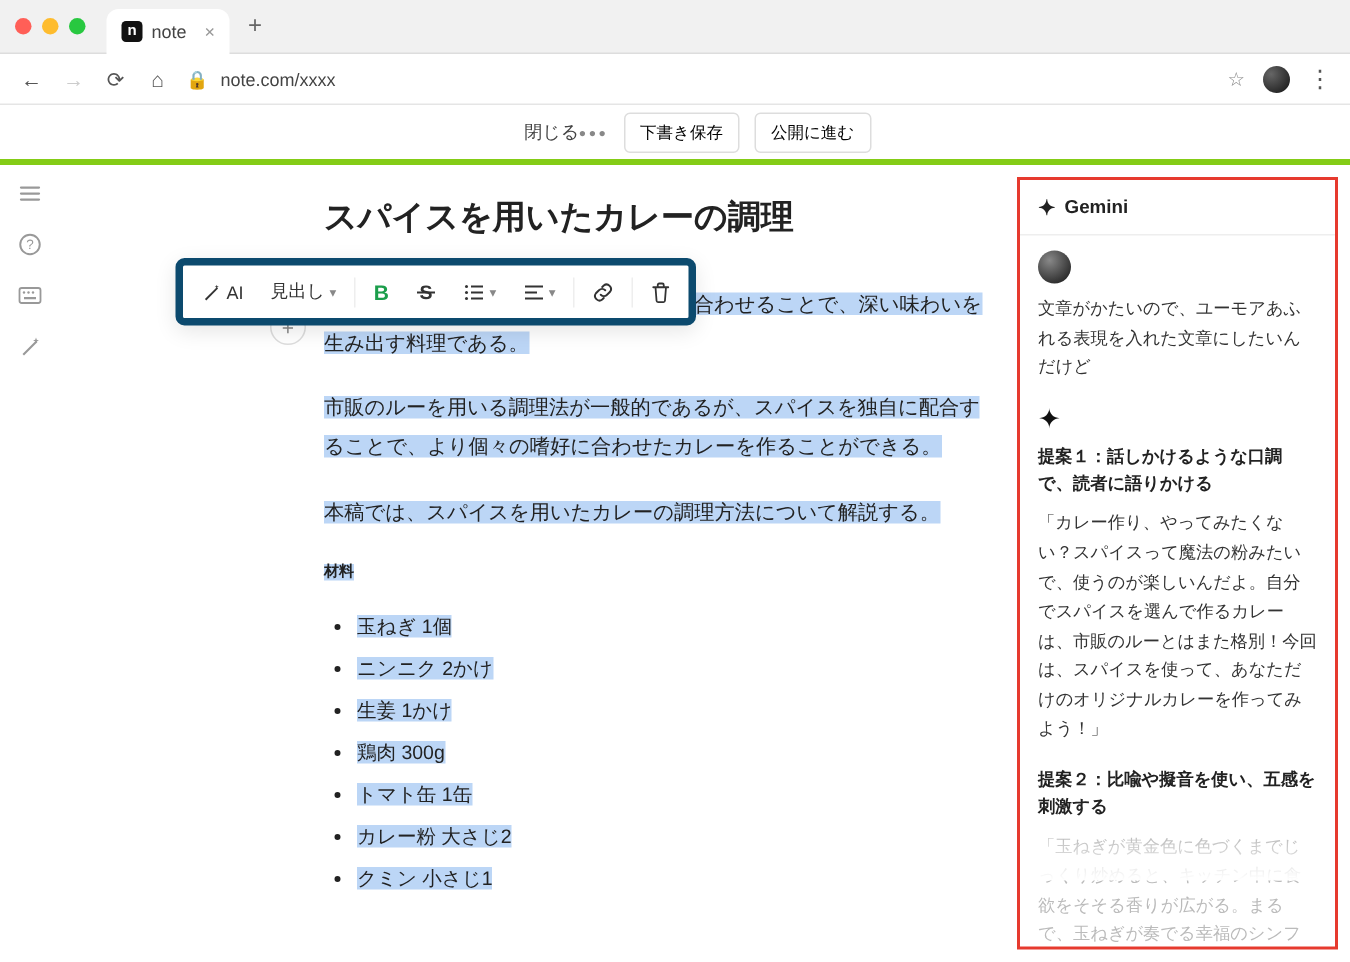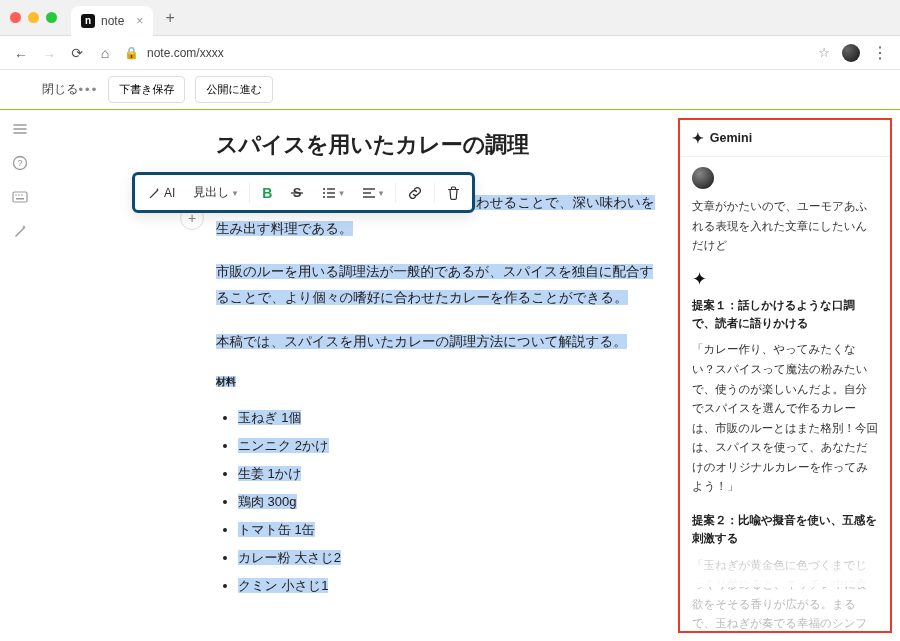--- a/index.html
+++ b/index.html
@@ -17,37 +17,37 @@
 .browser-bar { height: 34px; display: flex; align-items: center; padding: 0 12px; gap: 10px; border-bottom: 1px solid #e5e5e5; }
 .nav-icon { color: #555; width: 18px; text-align: center; font-size: 14px; }
 .urlbox { flex: 1; display: flex; align-items: center; gap: 8px; font-size: 12px; color: #444; }
 .lock { color: #666; }
 .urlbox-right { display: flex; align-items: center; gap: 12px; }
 .star { color: #888; }
 .avatar { width: 18px; height: 18px; border-radius: 50%; background: radial-gradient(circle at 30% 30%, #666, #111); }
 .kebab { color: #555; font-size: 16px; }
 
 
-.app-header { height: 40px; border-bottom: 1px solid #84cc16; display: flex; align-items: center; padding: 0 12px; justify-content: flex-start; }
+.app-header { height: 40px; border-bottom: 4px solid #84cc16; display: flex; align-items: center; padding: 0 12px; justify-content: center; }
 .left-header { display: flex; align-items: center; }
 .close-link { font-size: 12px; color: #444; }
 .right-header { display: flex; align-items: center; gap: 10px; }
 .dots { color: #888; letter-spacing: 2px; }
 .btn { border: 1px solid #ddd; border-radius: 4px; padding: 5px 10px; font-size: 11px; background: #fff; }
 
 .main { display: flex; height: calc(641px - 36px - 34px - 40px); }
 
 
 .rail { width: 40px; border-right: 0; padding-top: 10px; display: flex; flex-direction: column; align-items: center; gap: 16px; }
 .rail-icon { color: #888; width: 18px; height: 18px; display: flex; align-items: center; justify-content: center; }
 
 
 .editor { flex: 1; padding: 20px 16px 20px 46px; position: relative; }
 .title { font-size: 22px; font-weight: 700; margin-left: 130px; margin-bottom: 16px; }
-.toolbar { position: absolute; top: 62px; left: 92px; background: #fff; border: 3px solid #0c4a6e; border-radius: 6px; box-shadow: 0 4px 14px rgba(0,0,0,0.1); display: flex; align-items: center; padding: 4px; gap: 2px; z-index: 5; }
+.toolbar { position: absolute; top: 62px; left: 77px; background: #fff; border: 5px solid #0c4a6e; border-radius: 6px; box-shadow: 0 4px 14px rgba(0,0,0,0.1); display: flex; align-items: center; padding: 4px; gap: 2px; z-index: 5; }
 .tb-item { padding: 5px 8px; font-size: 12px; display: flex; align-items: center; gap: 3px; border-radius: 3px; color: #333; }
 .tb-item.bold { color: #1b9e4b; font-weight: 800; font-size: 14px; }
 .tb-sep { width: 1px; height: 20px; background: #eee; margin: 0 2px; }
 .chev { font-size: 9px; color: #888; }
 
 .plus-circle { position: absolute; left: 140px; top: 96px; width: 24px; height: 24px; border: 1px solid #ddd; border-radius: 50%; display: flex; align-items: center; justify-content: center; color: #888; font-size: 14px; background: #fff; }
 
 .content { margin-left: 130px; margin-top: 30px; }
 .block { margin-bottom: 18px; line-height: 1.9; font-size: 13.5px; }
 .hl { background: #bcd6f6; }

